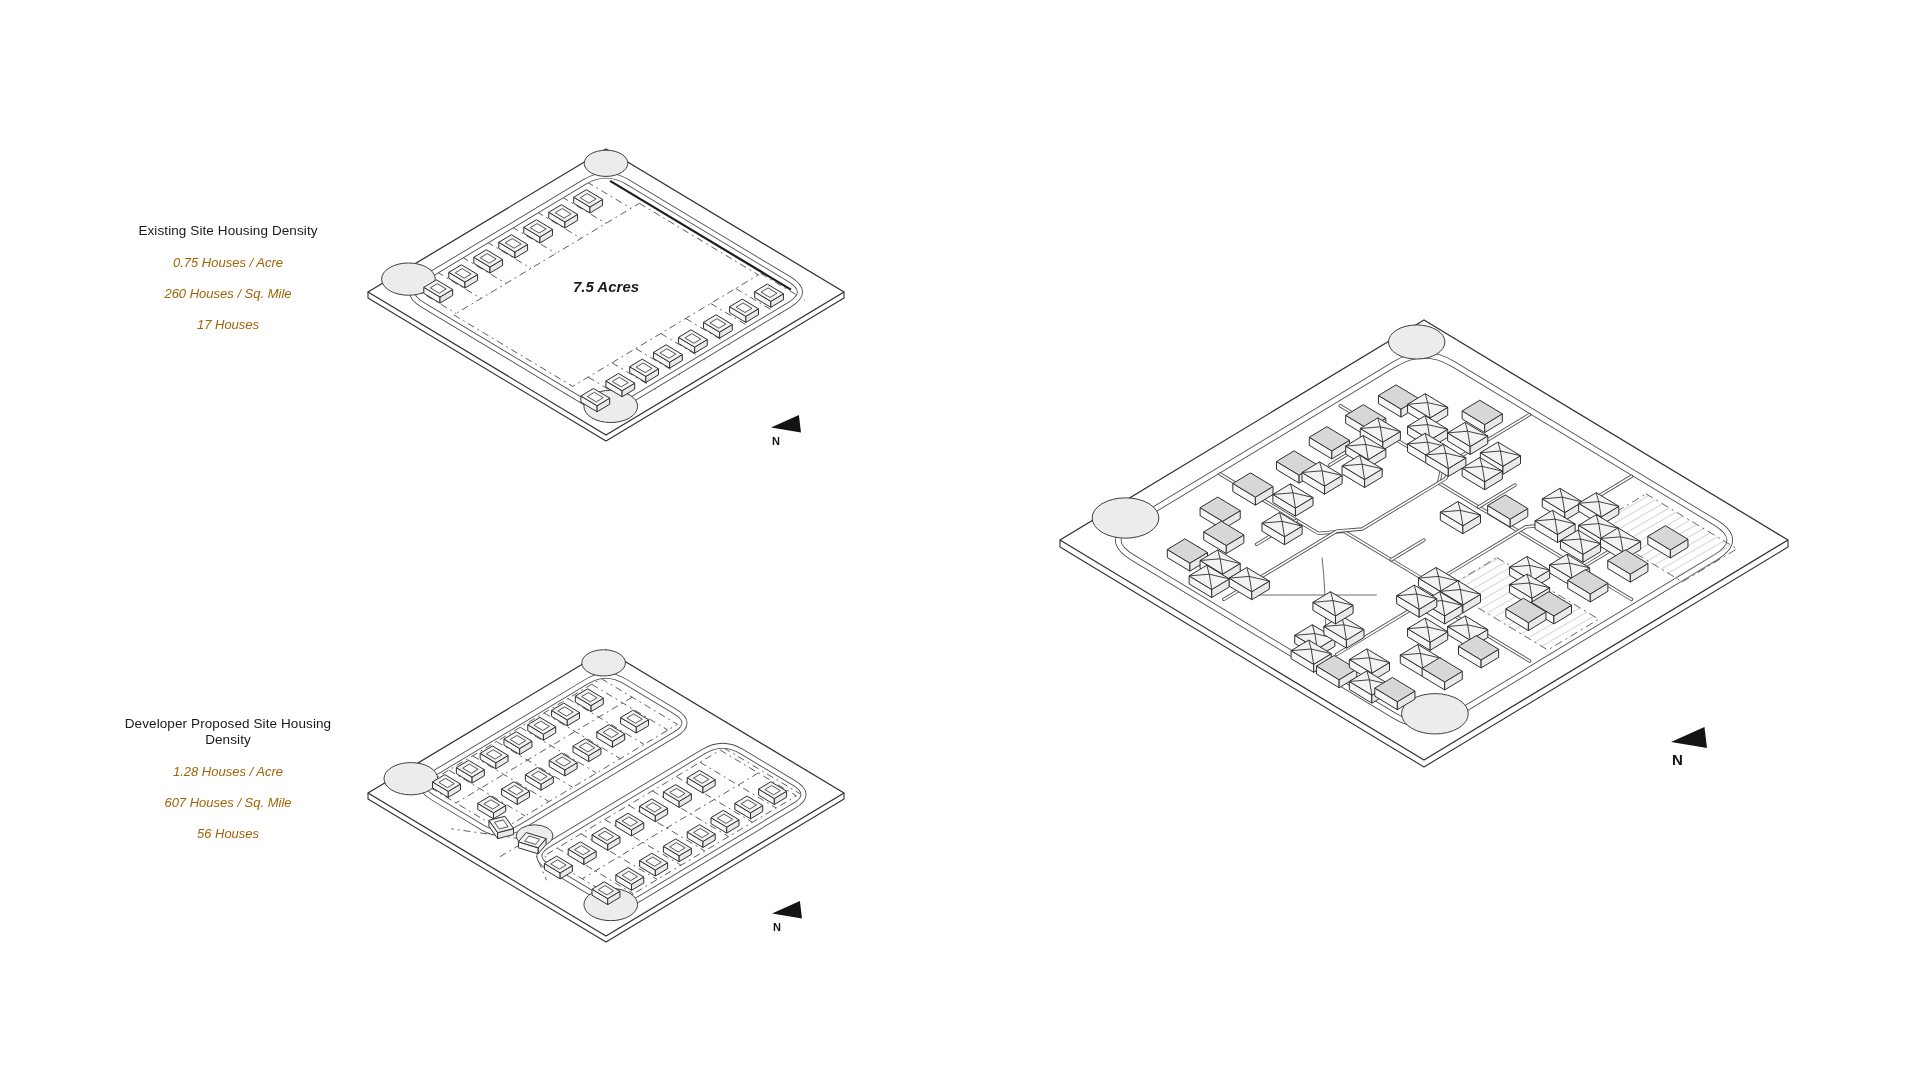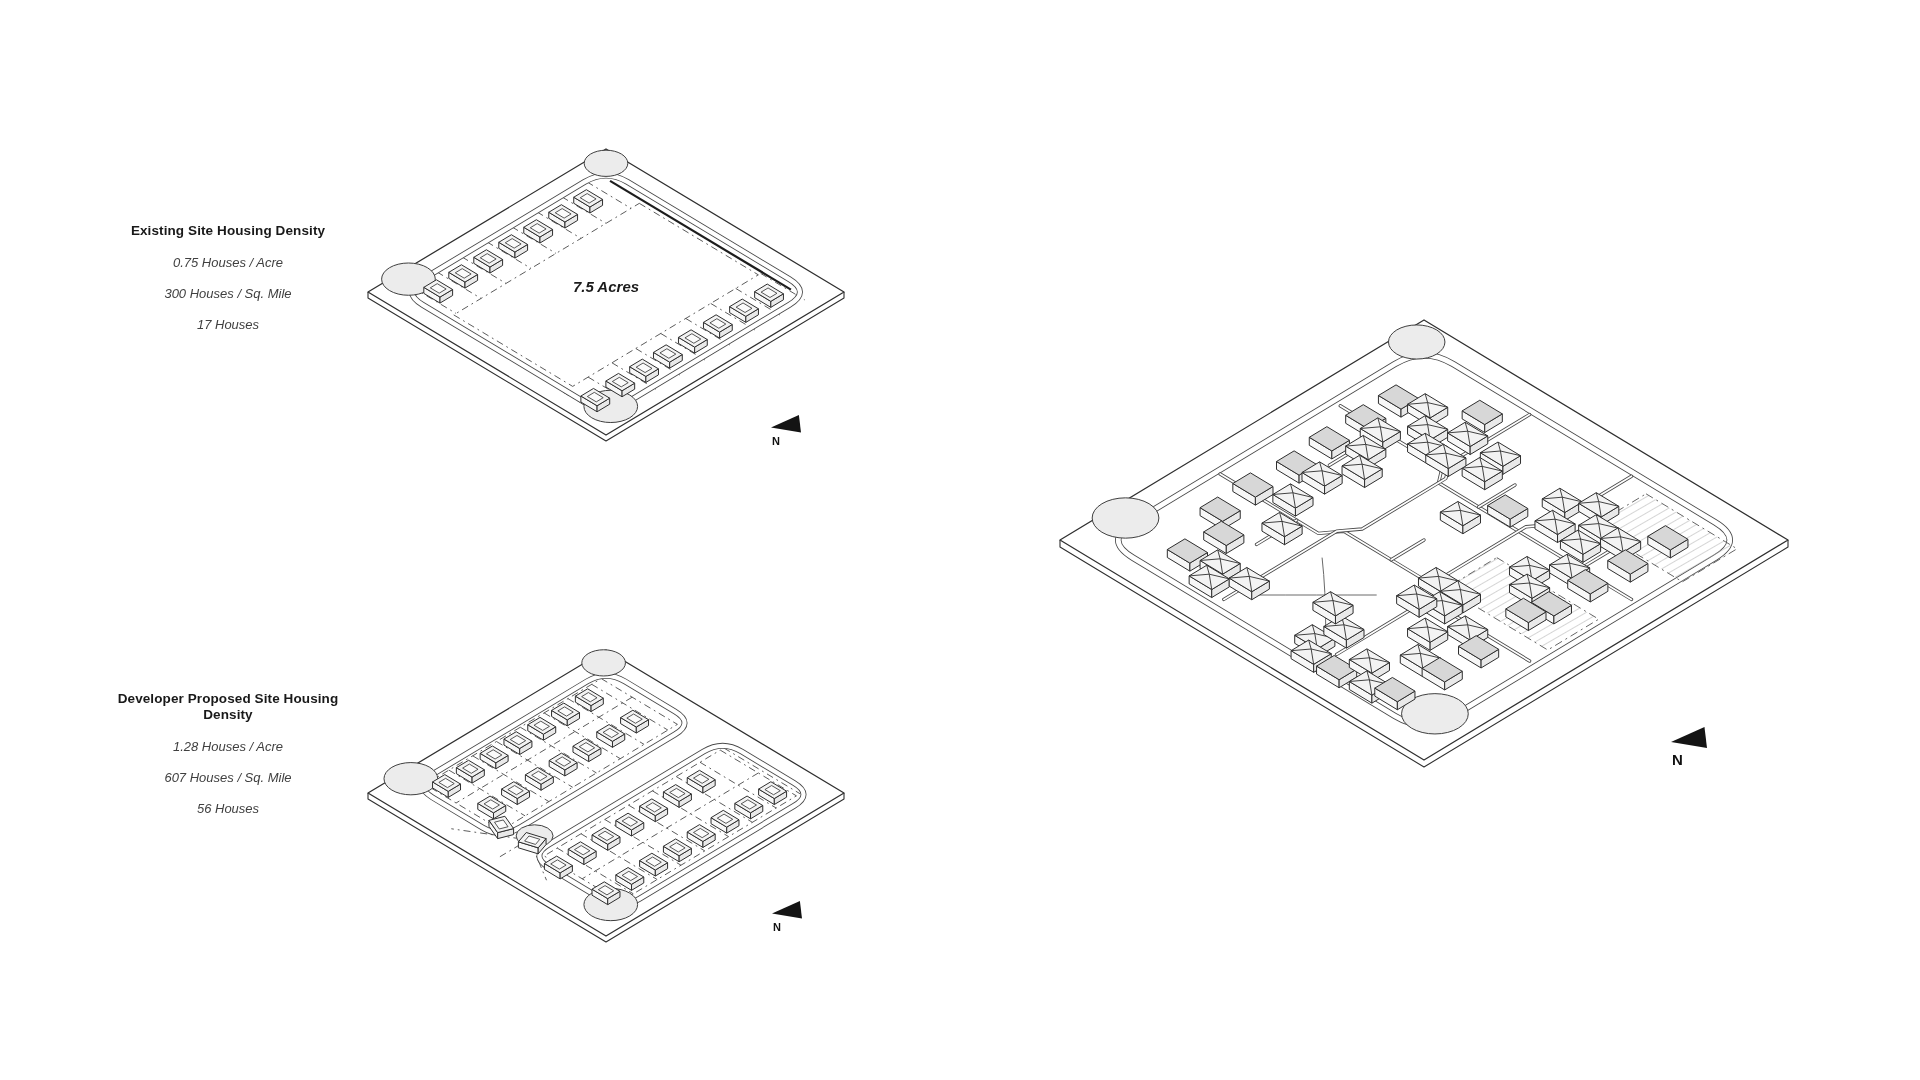--- a/index.html
+++ b/index.html
@@ -1,21 +1,21 @@
 <!DOCTYPE html>
 <html><head>
 <meta charset="utf-8">
 <style>
   html,body{margin:0;padding:0;background:#fff;}
   .stage{position:relative;width:1920px;height:1080px;background:#fff;overflow:hidden;
          font-family:"Liberation Sans",sans-serif;}
   .stage svg{position:absolute;left:0;top:0;}
   .label-block{position:absolute;text-align:center;color:#191919;}
-  .label-title{font-weight:700;font-size:13.5px;line-height:1.18;letter-spacing:.1px;}
-  .label-stat{font-style:italic;font-size:13px;margin-top:16px;color:#404040;}
+  .label-title{font-weight:400;font-size:13.5px;line-height:1.18;letter-spacing:.1px;}
+  .label-stat{font-style:italic;font-size:13px;margin-top:16px;color:#a16207;}
 </style>
 </head>
 <body>
 
 <div class="stage">
 
   <svg id="scene" width="1920" height="1080" viewBox="0 0 1920 1080">
       <defs>
         <pattern id="hatchP" width="7" height="7" patternUnits="userSpaceOnUse" patternTransform="rotate(60)">
           <line x1="0" y1="0" x2="0" y2="7" stroke="#ababab" stroke-width="1"></line>
@@ -853,25 +853,25 @@
         <g>
           <polygon points="1671,742.12 1704.48,727 1707,747.88" fill="#141414"></polygon>
           <text x="1672" y="764.88" font-family="&quot;Liberation Sans&quot;,sans-serif" font-size="15" font-weight="bold" fill="#111">N</text>
         </g>
       </g>
     </svg>
 
   <div class="label-block" style="left:58px;top:223px;width:340px">
     <div class="label-title">Existing Site Housing Density</div>
     <div class="label-stat">0.75 Houses / Acre</div>
-    <div class="label-stat">300 Houses / Sq. Mile</div>
+    <div class="label-stat">260 Houses / Sq. Mile</div>
     <div class="label-stat">17 Houses</div>
   </div>
 
-  <div class="label-block" style="left:103px;top:691px;width:250px">
+  <div class="label-block" style="left:103px;top:716px;width:250px">
     <div class="label-title">Developer Proposed Site Housing Density</div>
     <div class="label-stat">1.28 Houses / Acre</div>
     <div class="label-stat">607 Houses / Sq. Mile</div>
     <div class="label-stat">56 Houses</div>
   </div>
 
 
 </div>
 
 </body></html>

